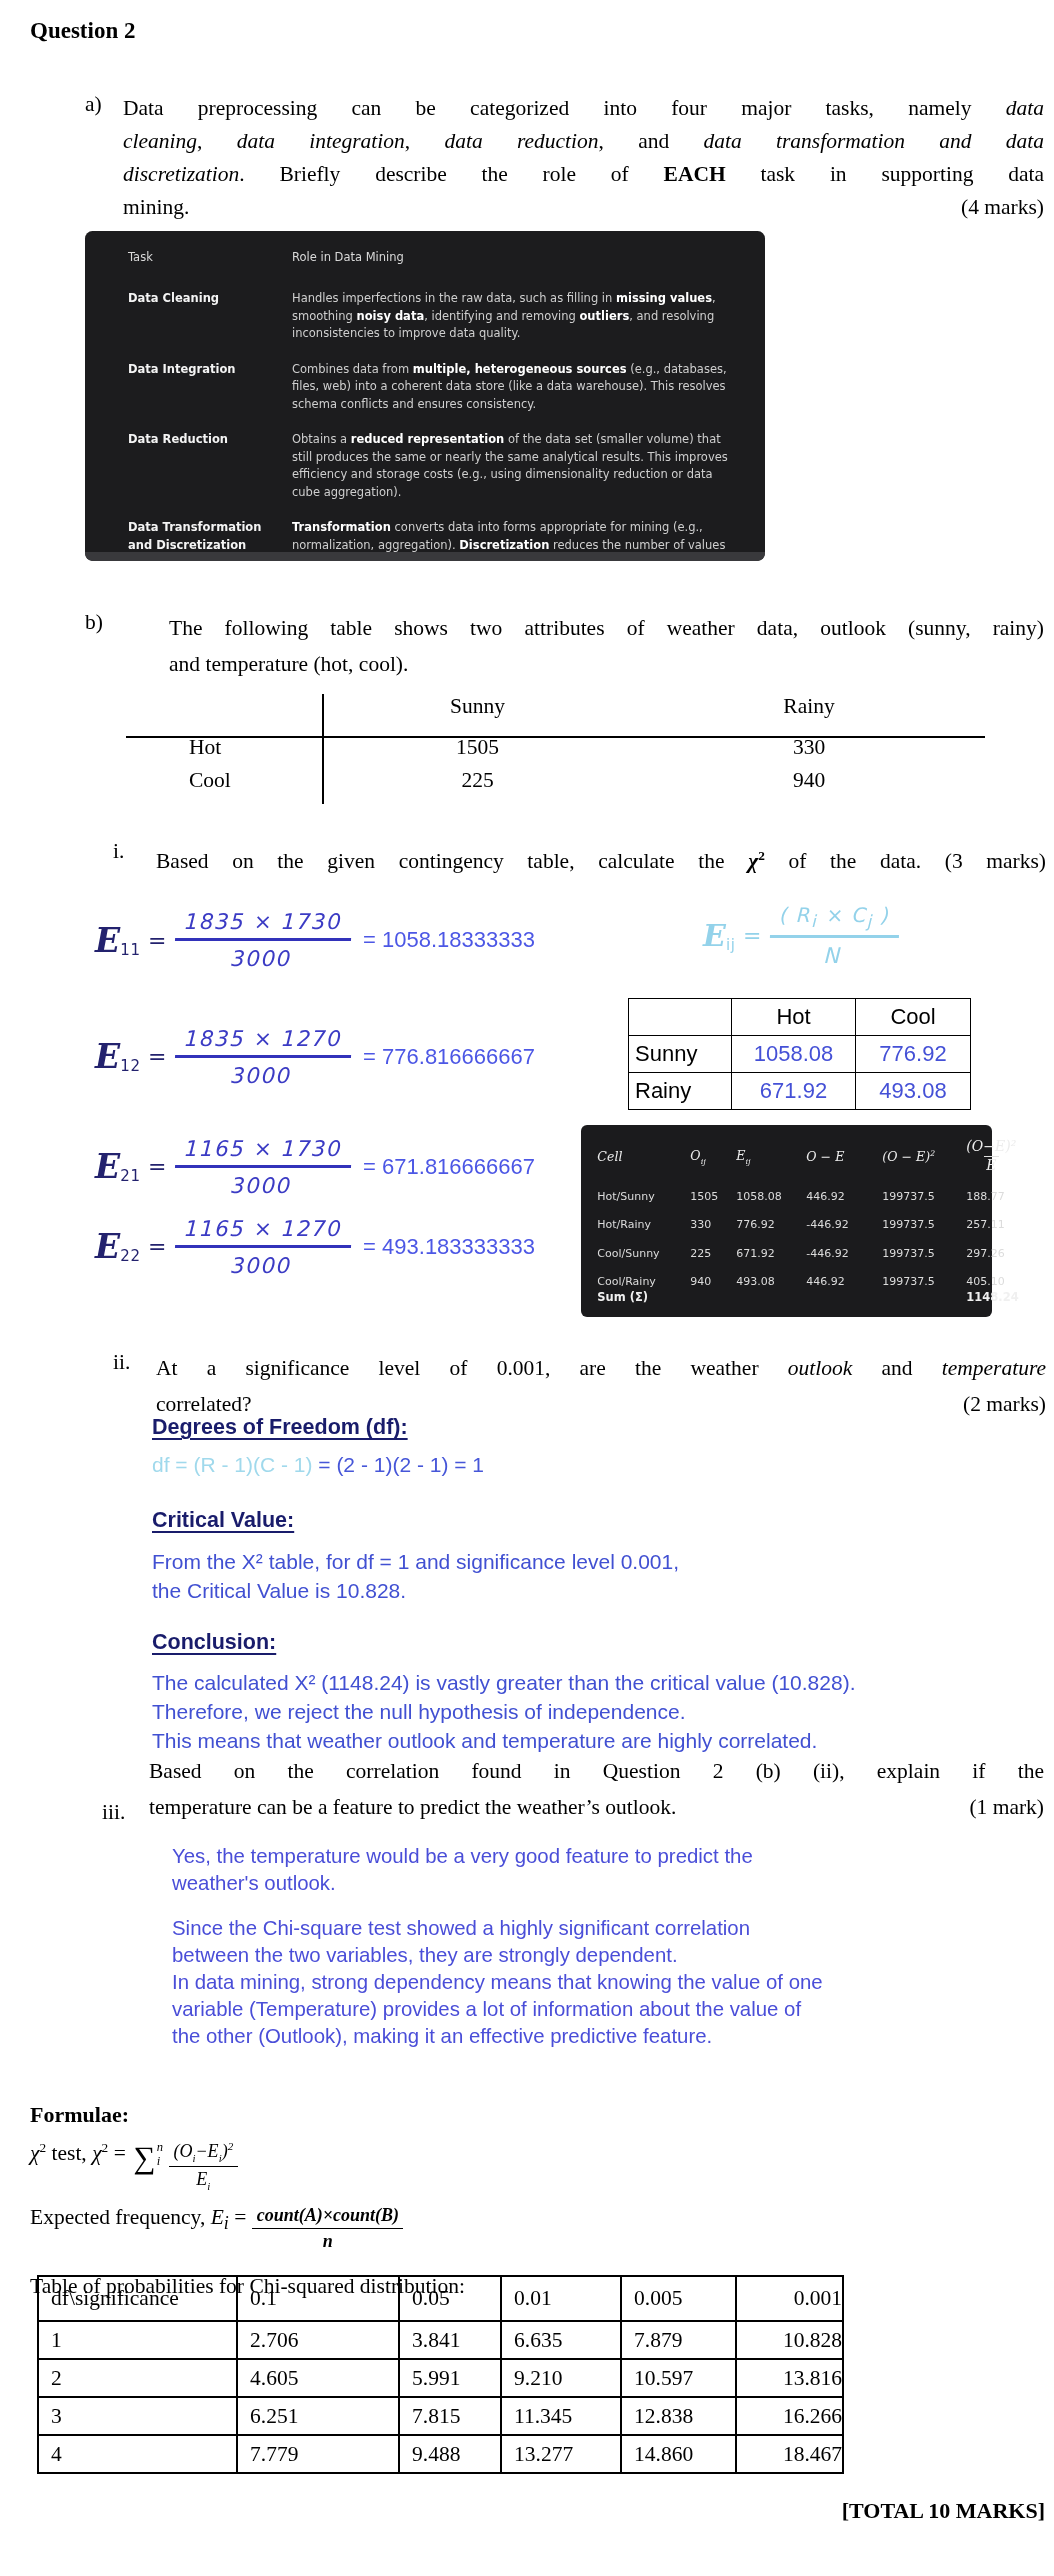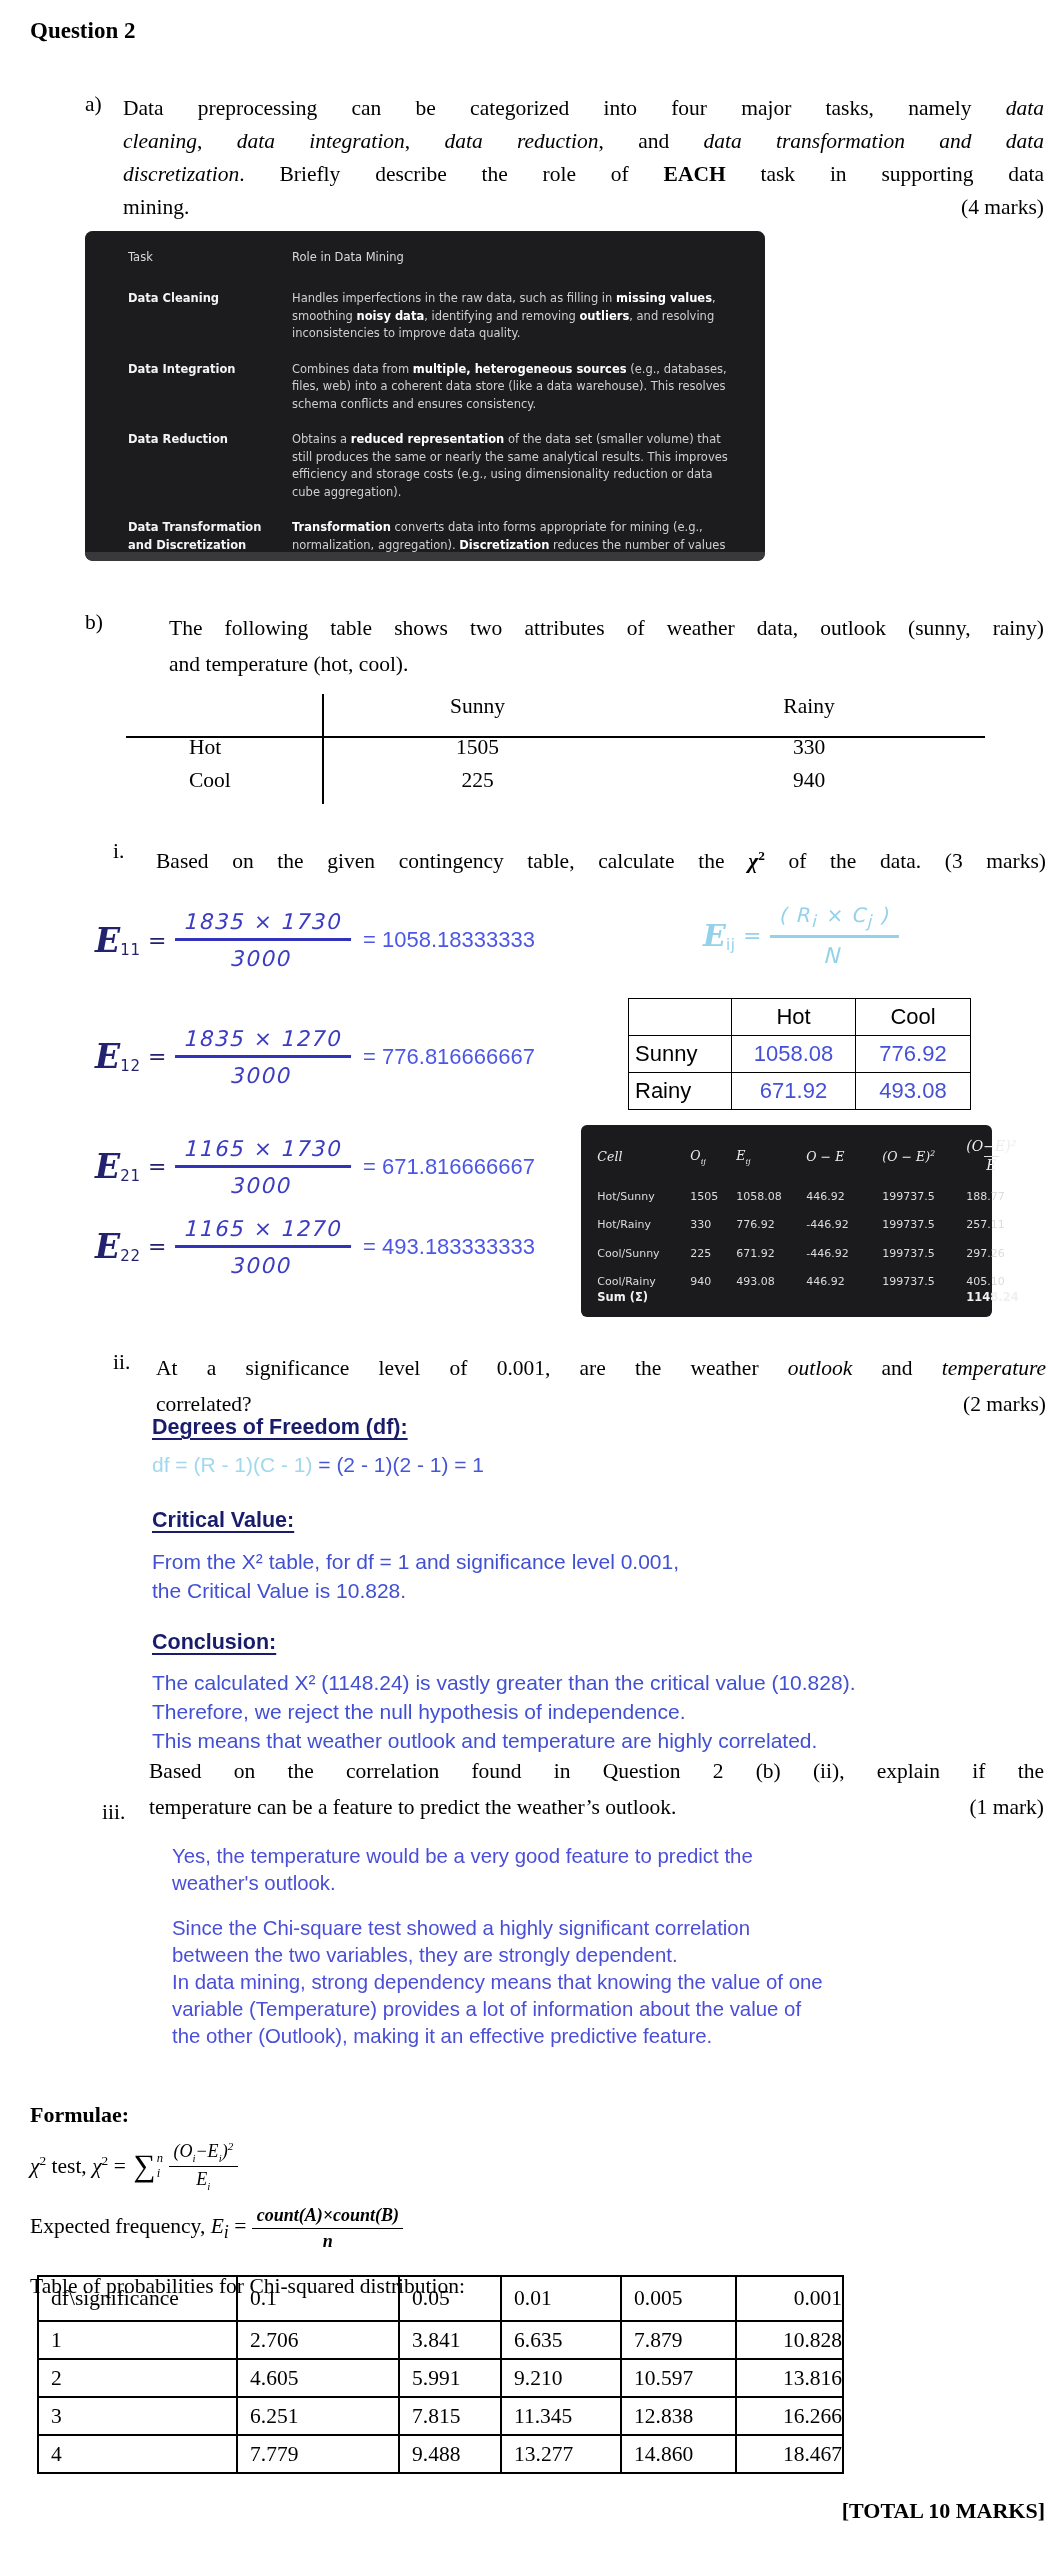--- a/index.html
+++ b/index.html
@@ -95,21 +95,21 @@
   .ansline { color:#4150d2; line-height:29px; }
   .gap34 { height:25px; }
 
   .ansiii { position:absolute; left:172px; top:1843px; width:881px;
     font-family:"Liberation Sans", sans-serif; font-size:20.4px; line-height:27px; color:#4a4ed8; }
   .p-gap { height:18px; }
 
   
   .formulae { position:absolute; left:30px; top:2102px; width:985px; font-size:21.5px; }
   .fh { font-weight:bold; font-size:22px; margin-bottom:12px; }
-  .mathline { display:flex; align-items:center; margin-bottom:13.3px; font-family:"Liberation Serif", serif; }
+  .mathline { display:flex; align-items:flex-start; margin-bottom:13.3px; font-family:"Liberation Serif", serif; }
   .sigma { font-size:31px; margin:0 1.5px 0 7.4px; }
   .ss { display:inline-flex; flex-direction:column; font-size:12.6px; line-height:1.15;
     font-style:italic; margin-right:6px; }
   .mfrac { display:inline-flex; flex-direction:column; align-items:center; }
   .mfrac .num { font-size:18px; padding:0 4.4px 2.2px; font-style:italic; }
   .mfrac .den { font-size:18px; border-top:1.5px solid #000; align-self:stretch;
     text-align:center; padding-top:2.2px; font-style:italic; }
   .mfrac sub { font-size:0.6em; }
   .efprefix { margin-right:6px; }
   .tcaption { margin-top:22px; font-size:21.5px; }

